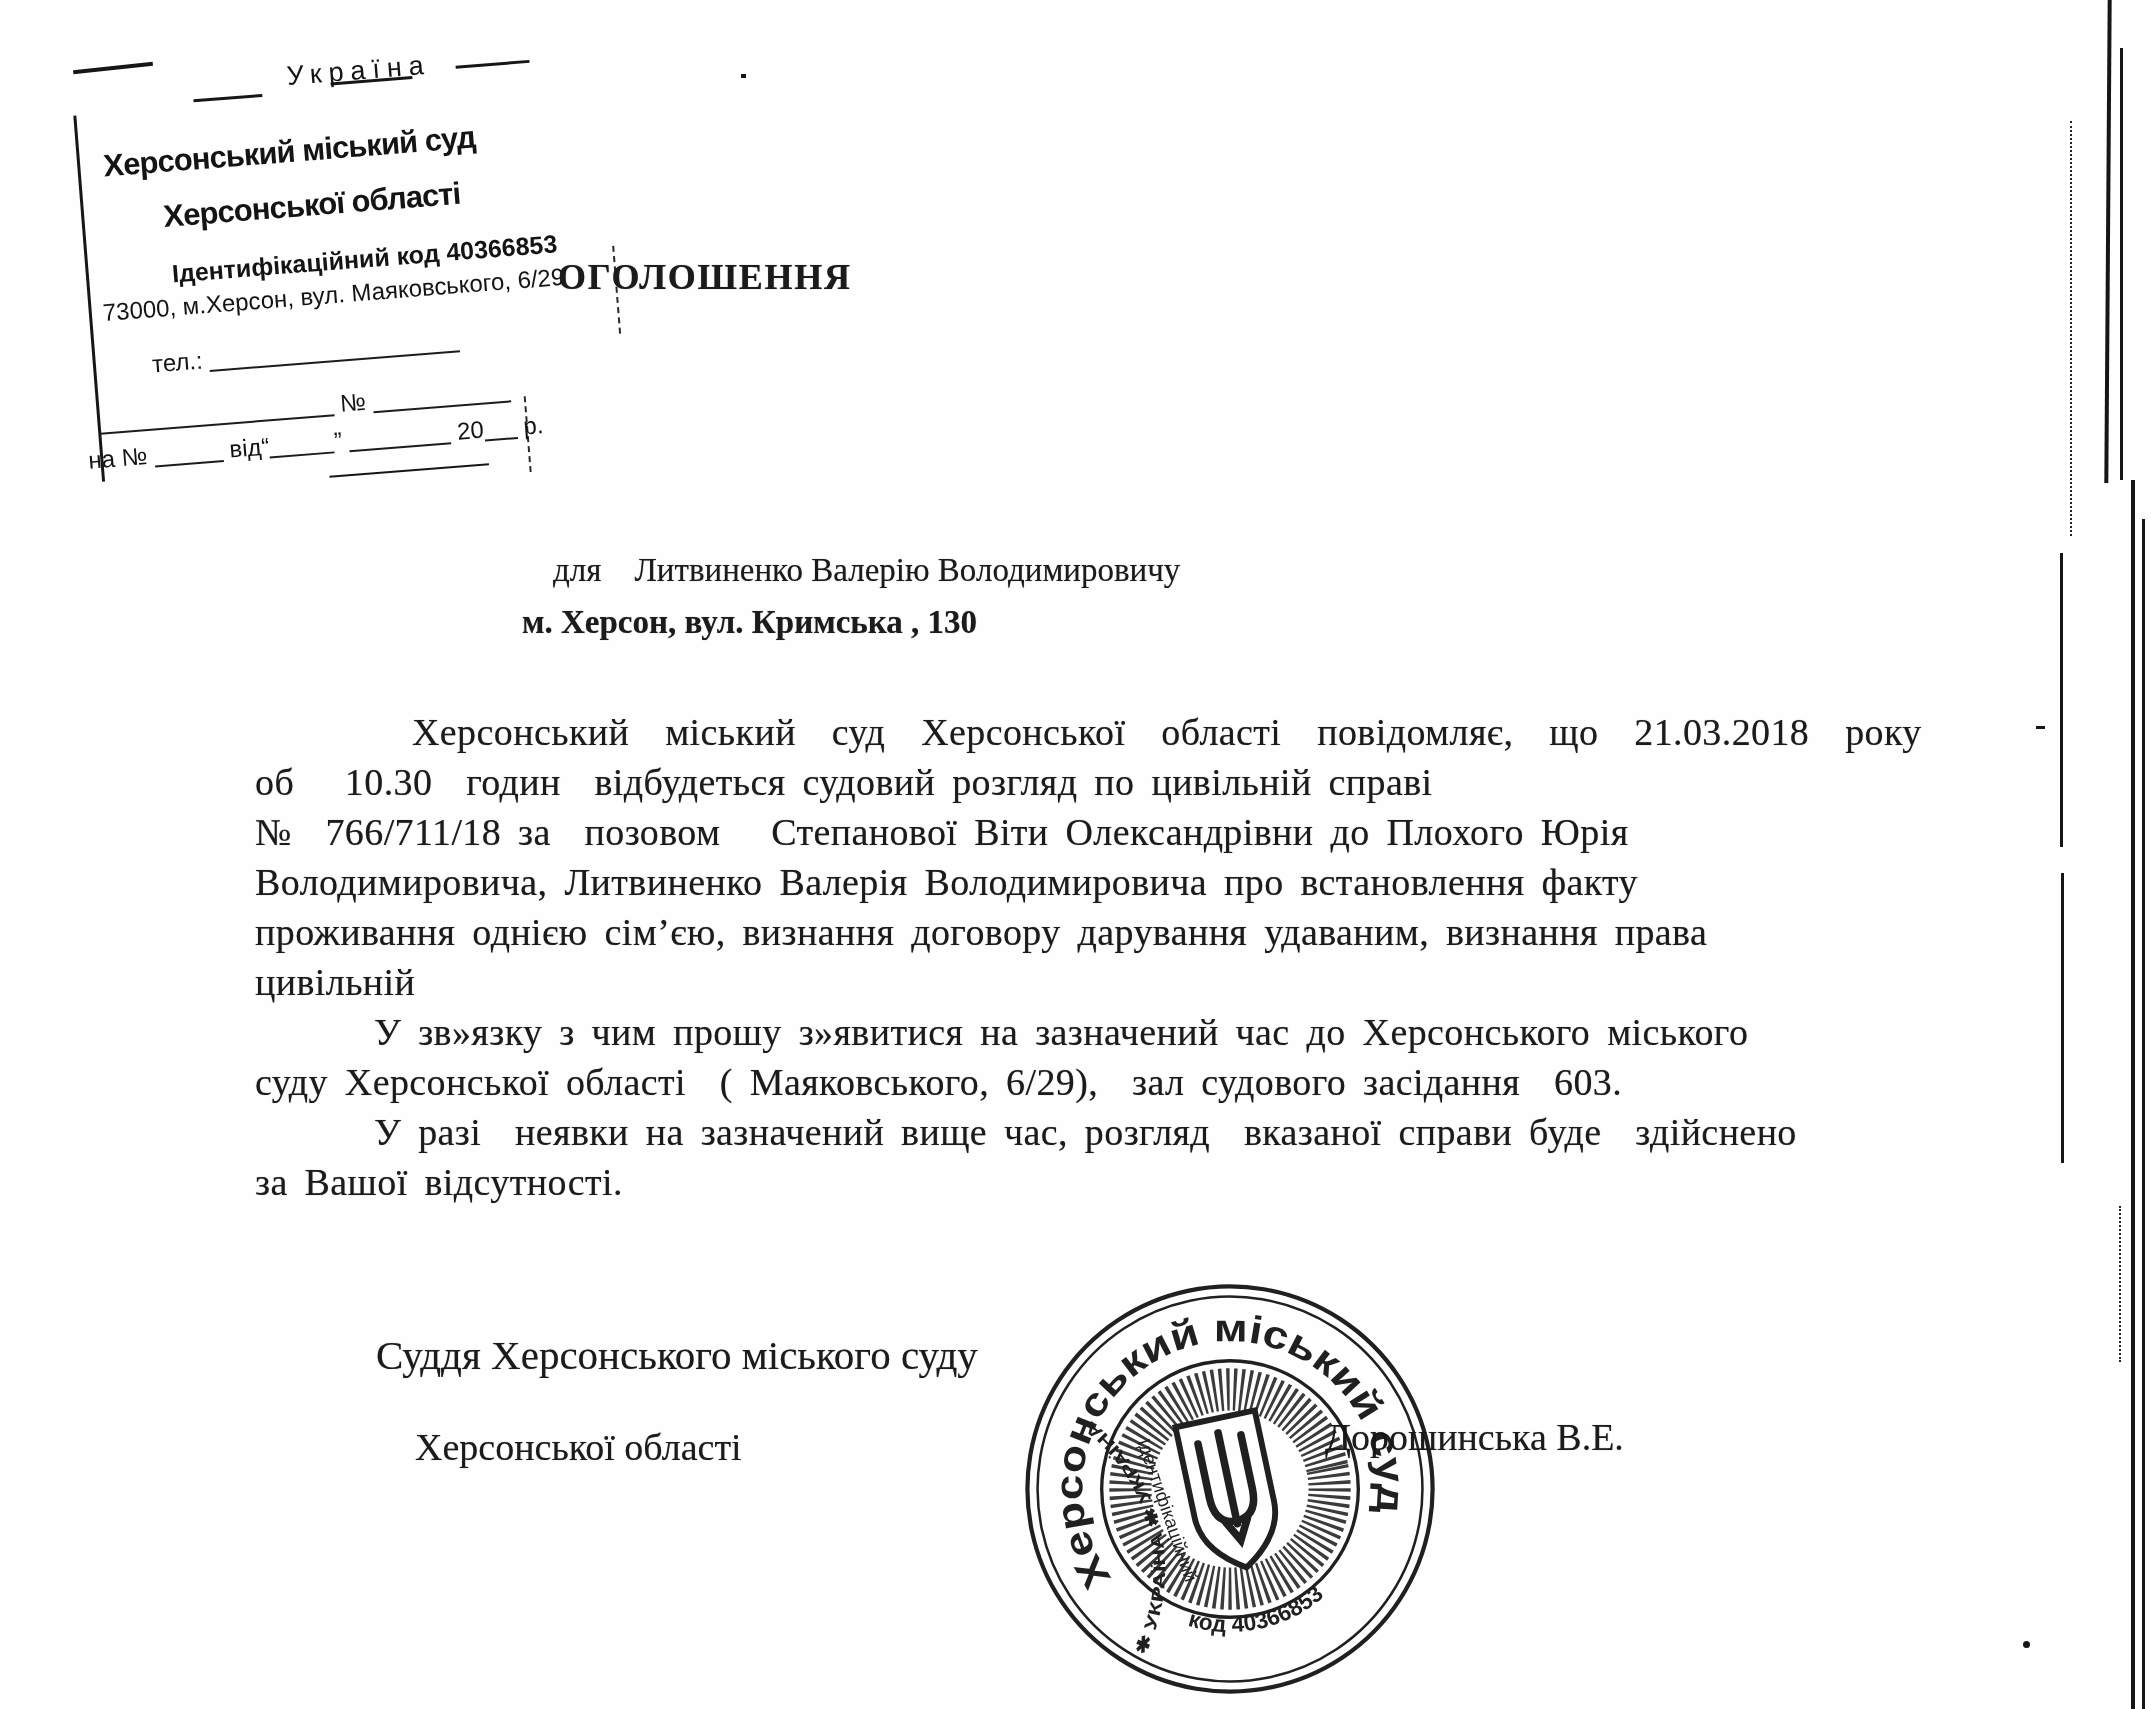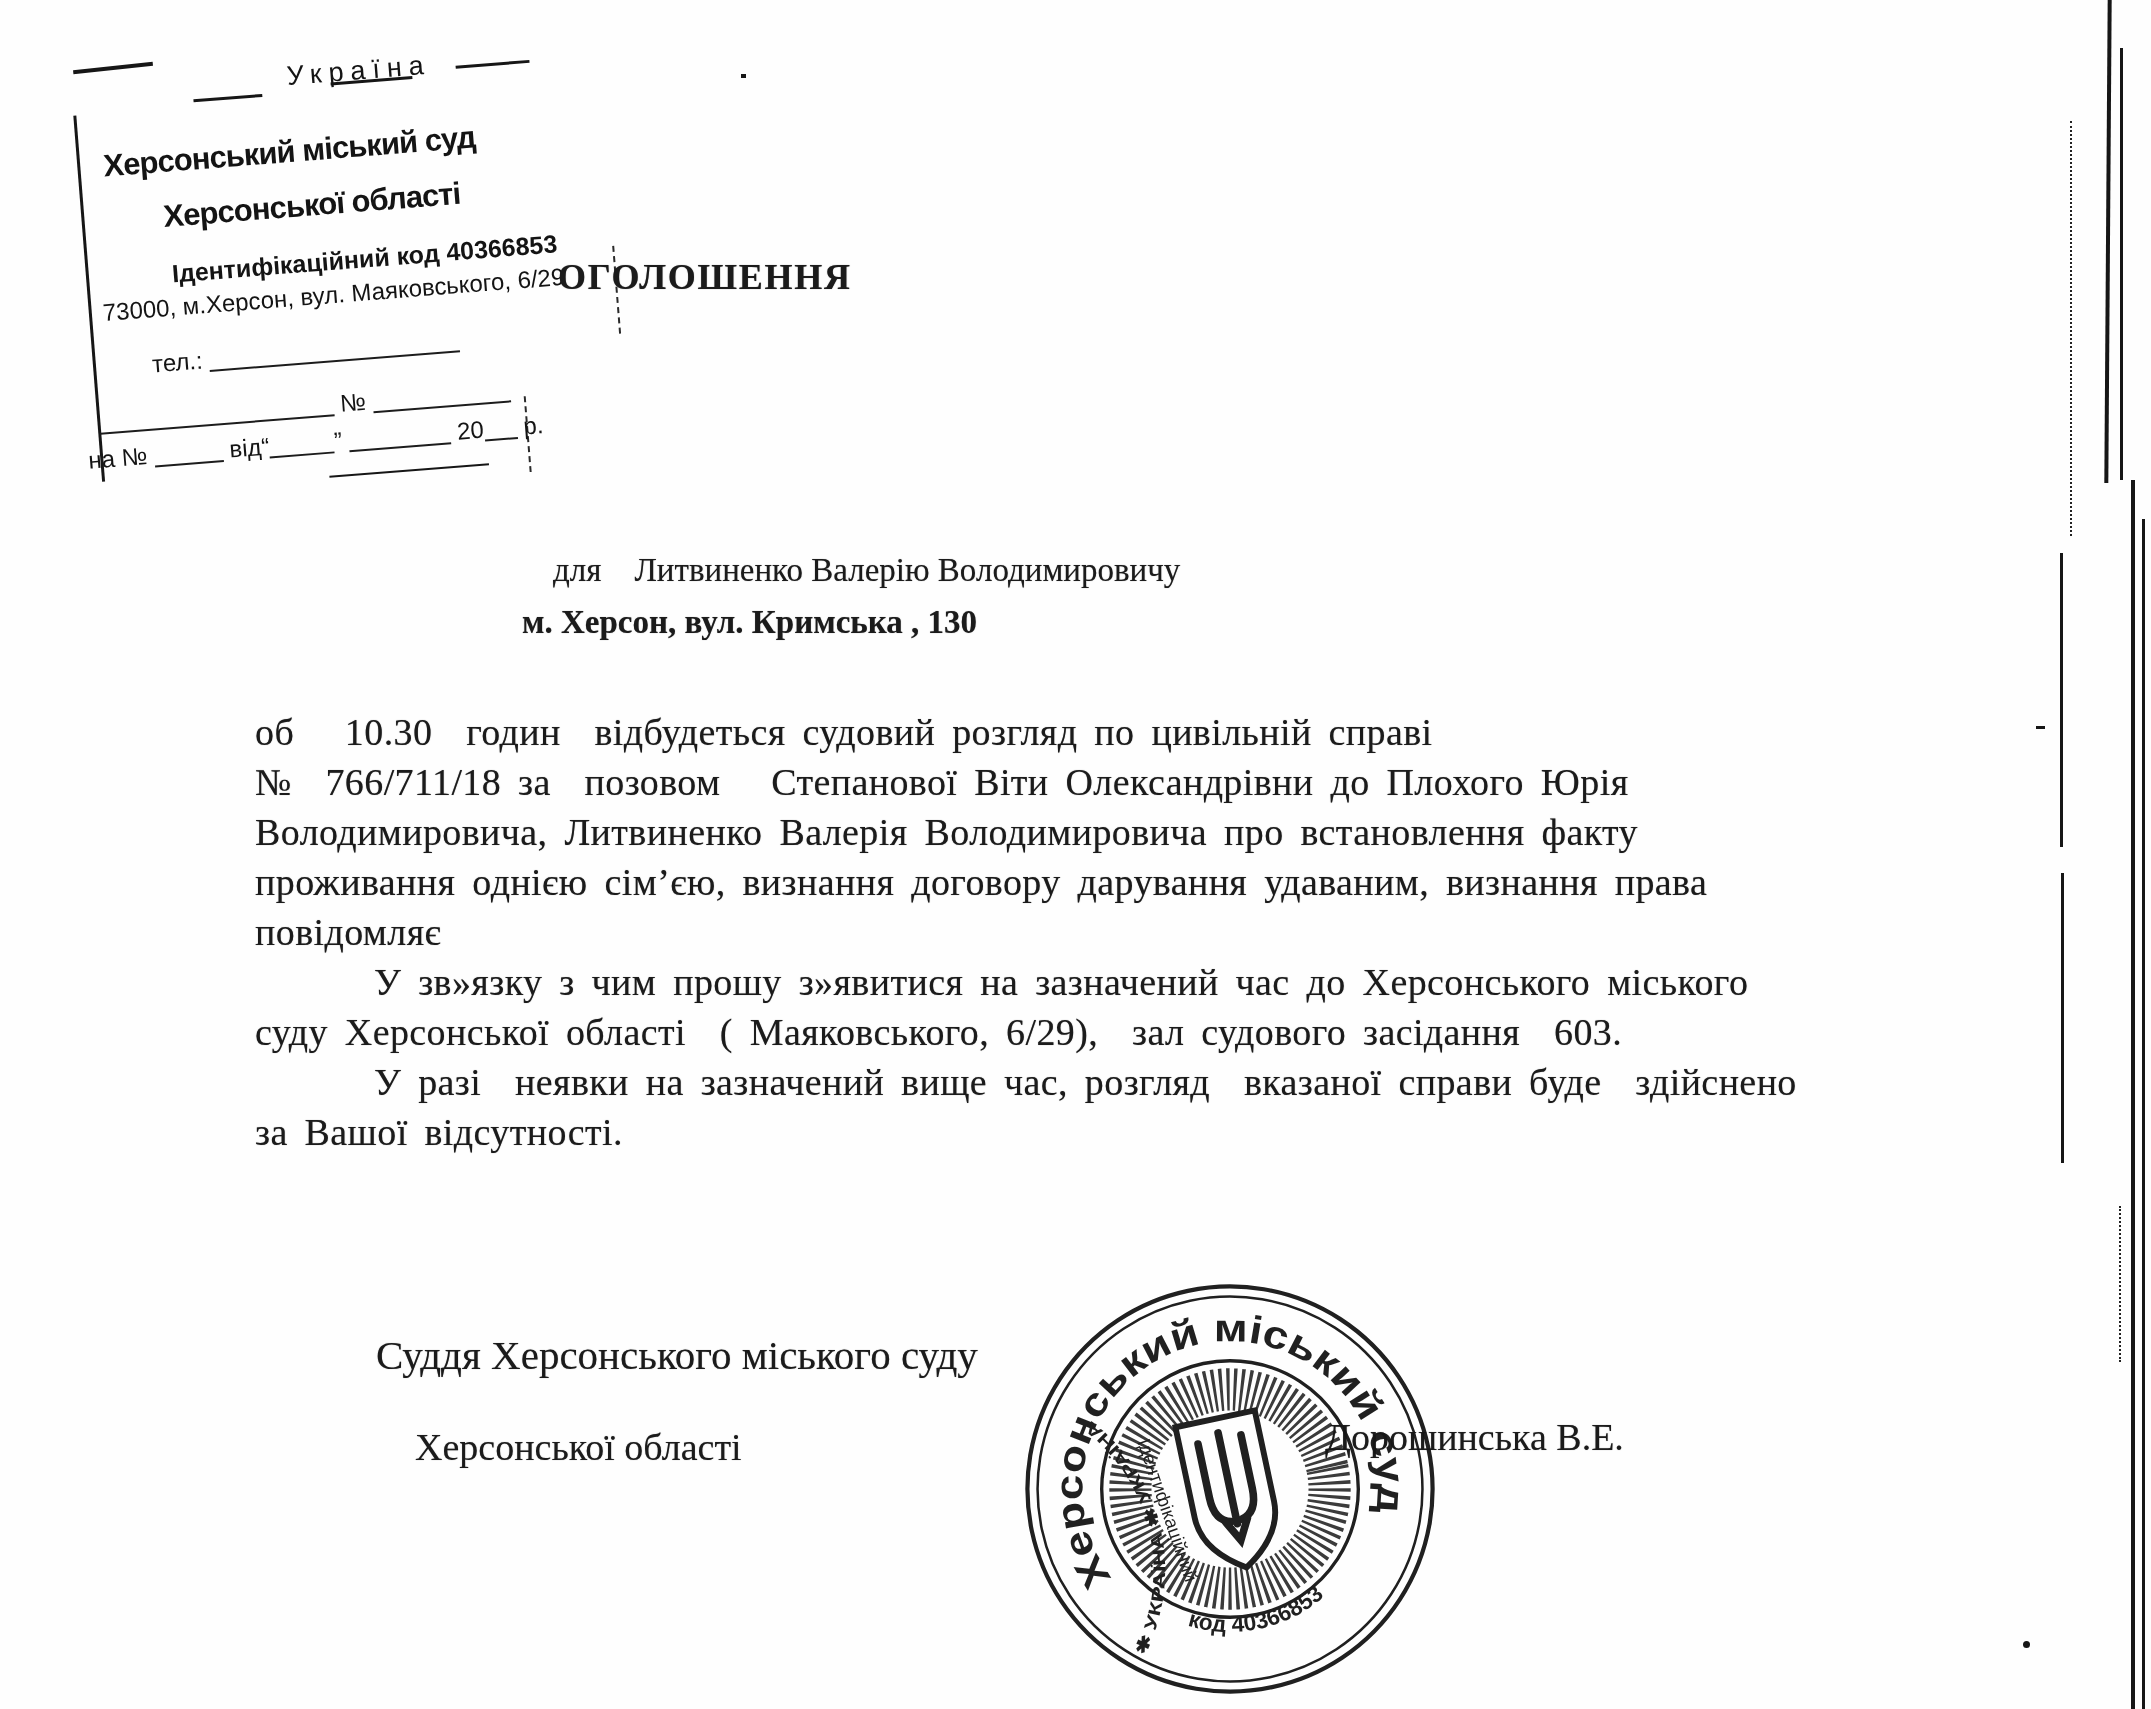--- a/index.html
+++ b/index.html
@@ -86,25 +86,26 @@
 
     <div class="lh-dash" style="left:227px;top:434px;width:160px;border-top-width:2.6px;"></div>
   </div>
 
   <div class="title">ОГОЛОШЕННЯ</div>
 
   <div class="addr1">для    Литвиненко Валерію Володимировичу</div>
   <div class="addr2">м. Херсон, вул. Кримська , 130</div>
 
   <div class="body-block">
+    <div class="body-line ind-a">Херсонський міський суд Херсонської області повідомляє, що 21.03.2018 року</div>
     <div class="body-line">об   10.30  годин  відбудеться судовий розгляд по цивільній справі</div>
     <div class="body-line">№  766/711/18 за  позовом   Степанової Віти Олександрівни до Плохого Юрія</div>
     <div class="body-line">Володимировича, Литвиненко Валерія Володимировича про встановлення факту</div>
     <div class="body-line">проживання однією сім’єю, визнання договору дарування удаваним, визнання права</div>
-    <div class="body-line">повідомляє</div>
+    <div class="body-line">цивільній</div>
     <div class="body-line ind-b">У зв»язку з чим прошу з»явитися на зазначений час до Херсонського міського</div>
     <div class="body-line">суду Херсонської області  ( Маяковського, 6/29),  зал судового засідання  603.</div>
     <div class="body-line ind-b">У разі  неявки на зазначений вище час, розгляд  вказаної справи буде  здійснено</div>
     <div class="body-line">за Вашої відсутності.</div>
   </div>
 
   <div class="sig1">Суддя Херсонського міського суду</div>
   <div class="sig2">Херсонської області</div>
   <div class="sig-name">Дорошинська В.Е.</div>
 

